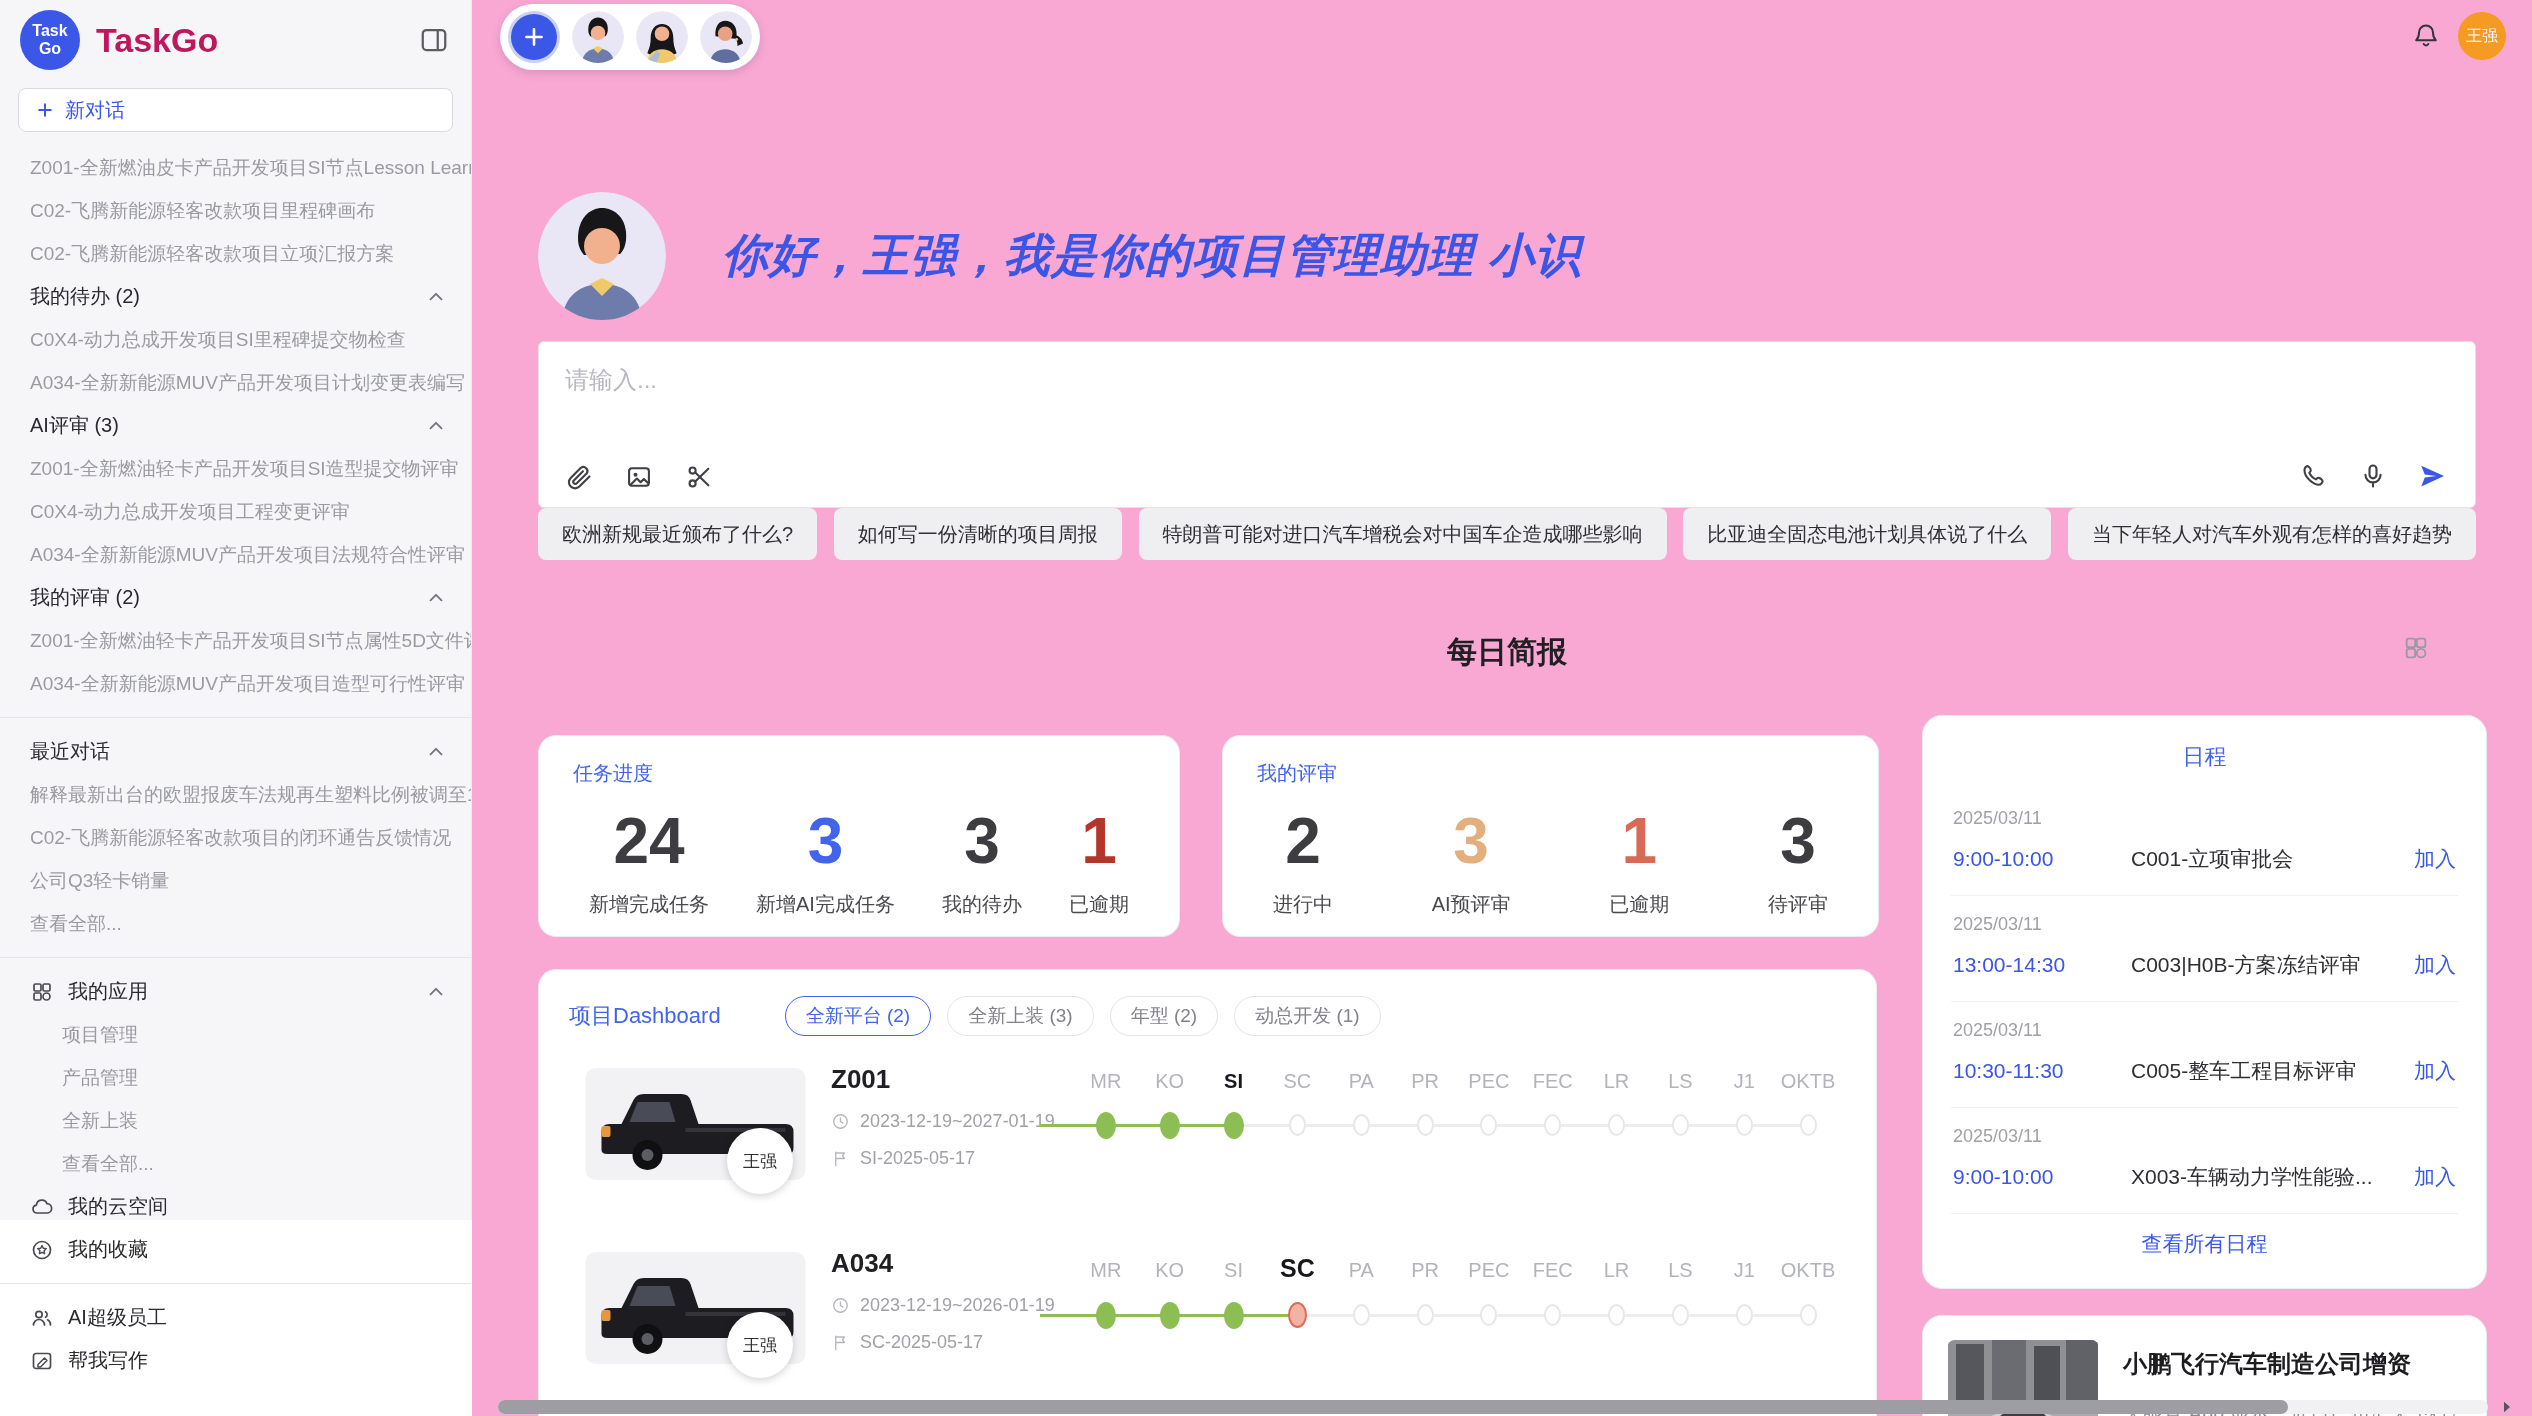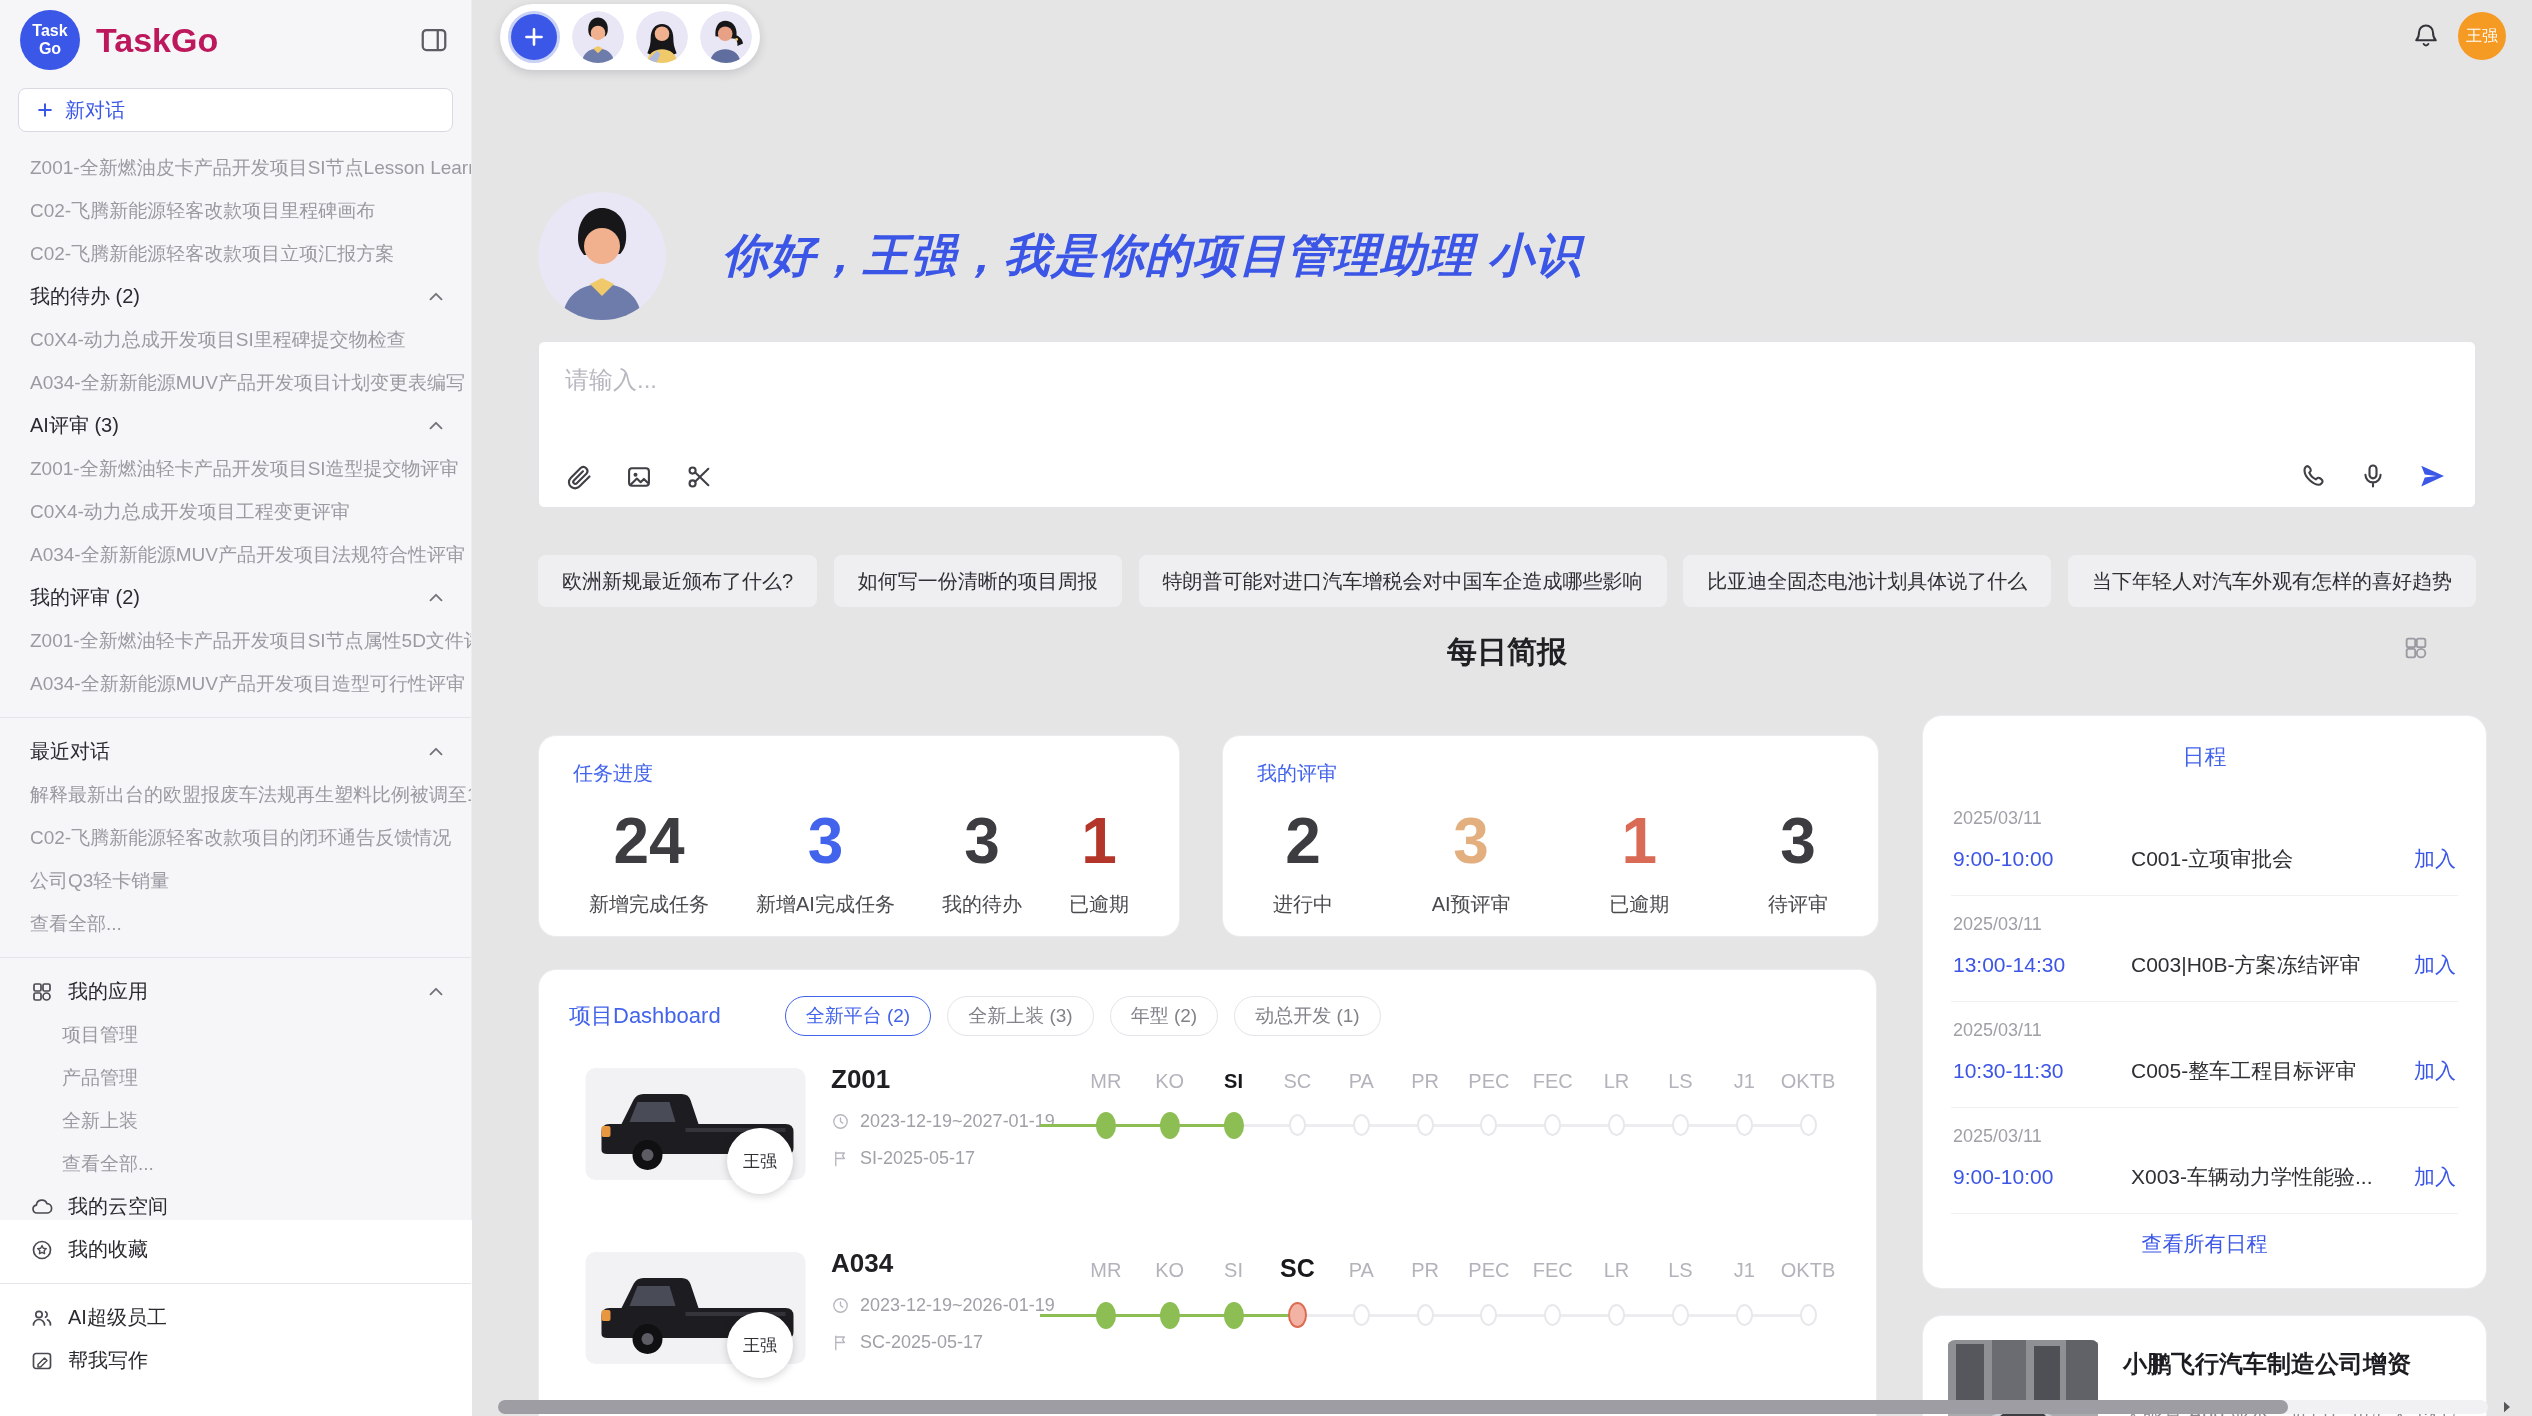--- a/index.html
+++ b/index.html
@@ -33,21 +33,21 @@
   .sec-item { height:43px; line-height:43px; padding-left:30px; padding-right:6px;
               font-size:19px; color:#9a9aa2; white-space:nowrap; overflow:hidden; cursor:pointer; }
   .sec-item.indent { padding-left:62px; }
   .side-div { height:1px; background:#e4e4ea; margin:12px 0; }
   .nav-row { display:flex; align-items:center; gap:14px; height:43px; padding:0 30px;
              font-size:20px; color:#2a2a30; cursor:pointer; }
   .nav-row .ic { width:24px; height:24px; color:#4a4a52; display:flex; }
   .nav-row .ic svg { width:24px; height:24px; }
 
   
-  .main { position:absolute; left:472px; top:0; width:2060px; height:1416px; background:#e5e5e5; }
+  .main { position:absolute; left:472px; top:0; width:2060px; height:1416px; background:#f9a8d4; }
 
   .avatar-pill { position:absolute; left:28px; top:4px; height:66px; background:#fff;
                  border-radius:40px; box-shadow:0 3px 10px rgba(40,40,60,.16);
                  display:flex; align-items:center; gap:12px; padding:0 8px; }
   .plus-btn { width:52px; height:52px; border-radius:50%; background:#3b57e8; color:#fff;
               display:flex; align-items:center; justify-content:center; cursor:pointer;
               border:3px solid #c9d2f4; }
   .plus-btn svg { width:26px; height:26px; }
   .pav { width:52px; height:52px; border-radius:50%; overflow:hidden; cursor:pointer; }
   .pav svg { width:52px; height:52px; display:block; }
@@ -70,21 +70,21 @@
               border:none; outline:none; resize:none; font-size:24px; color:#333;
               font-family:"Liberation Sans","DejaVu Sans",sans-serif; background:transparent; }
   .composer textarea::placeholder { color:#b8b8c0; }
   .comp-icons-l { position:absolute; left:26px; bottom:16px; display:flex; gap:32px; color:#3f3f46; }
   .comp-icons-r { position:absolute; right:28px; bottom:16px; display:flex; gap:30px; color:#3f3f46; align-items:center; }
   .cicon { width:28px; height:28px; cursor:pointer; }
   .cicon svg { width:28px; height:28px; }
   .cicon.send { color:#3b57e8; width:30px; height:30px; }
   .cicon.send svg { width:30px; height:30px; }
 
-  .chips { position:absolute; left:66px; top:555px; width:1938px; display:flex;
+  .chips { position:absolute; left:66px; top:508px; width:1938px; display:flex;
            justify-content:space-between; gap:4px; overflow:hidden; }
   .chip { background:#efeff1; border-radius:8px; height:52px; line-height:52px;
           padding:0 24px; font-size:20px; color:#2f2f34; white-space:nowrap; cursor:pointer; flex:none; }
 
   .briefing-head { position:absolute; left:66px; top:632px; width:1938px; text-align:center; }
   .briefing-title { font-size:30px; font-weight:700; color:#1f1f24; }
   .layout-btn { position:absolute; right:46px; top:2px; width:28px; height:28px; color:#9a9aa2; cursor:pointer; }
   .layout-btn svg { width:28px; height:28px; }
 
   .stats-row { position:absolute; left:66px; top:735px; display:flex; gap:42px; }

